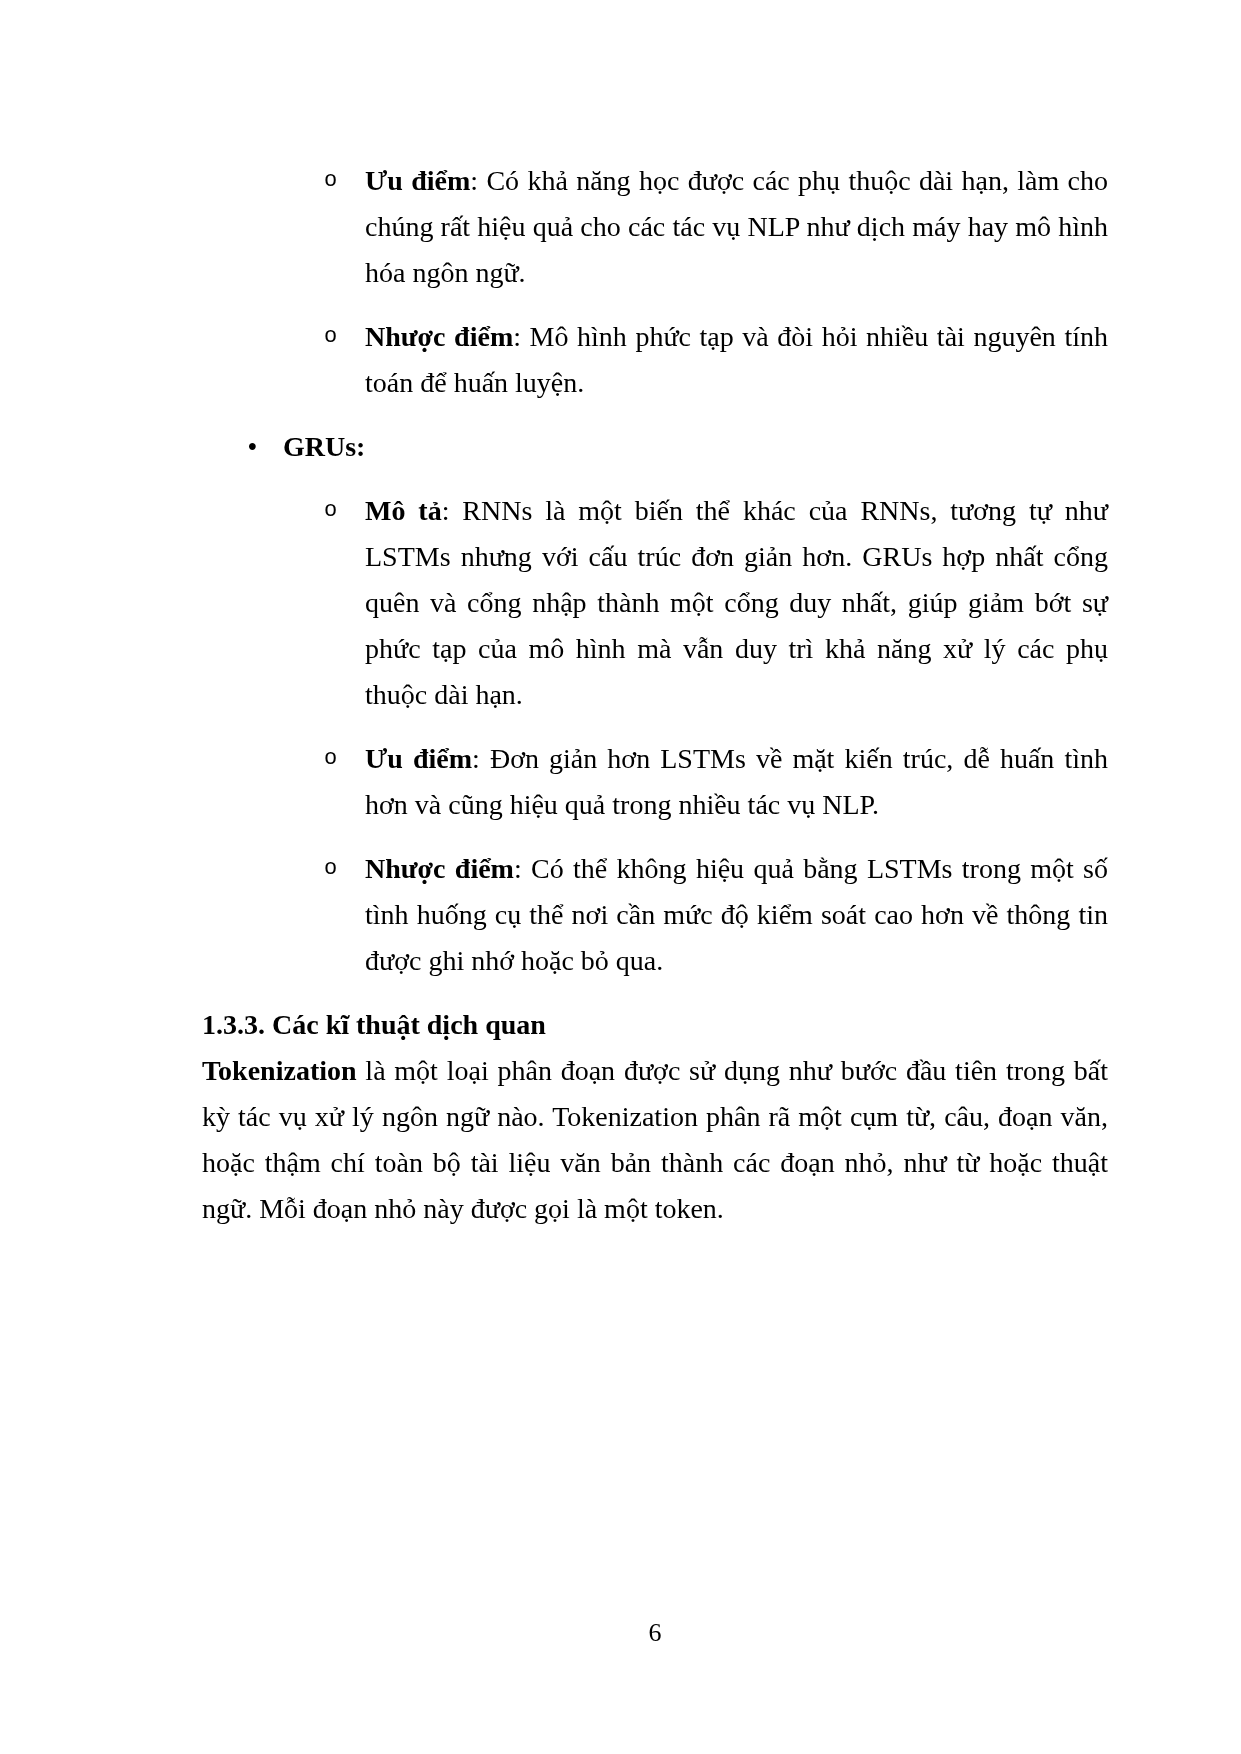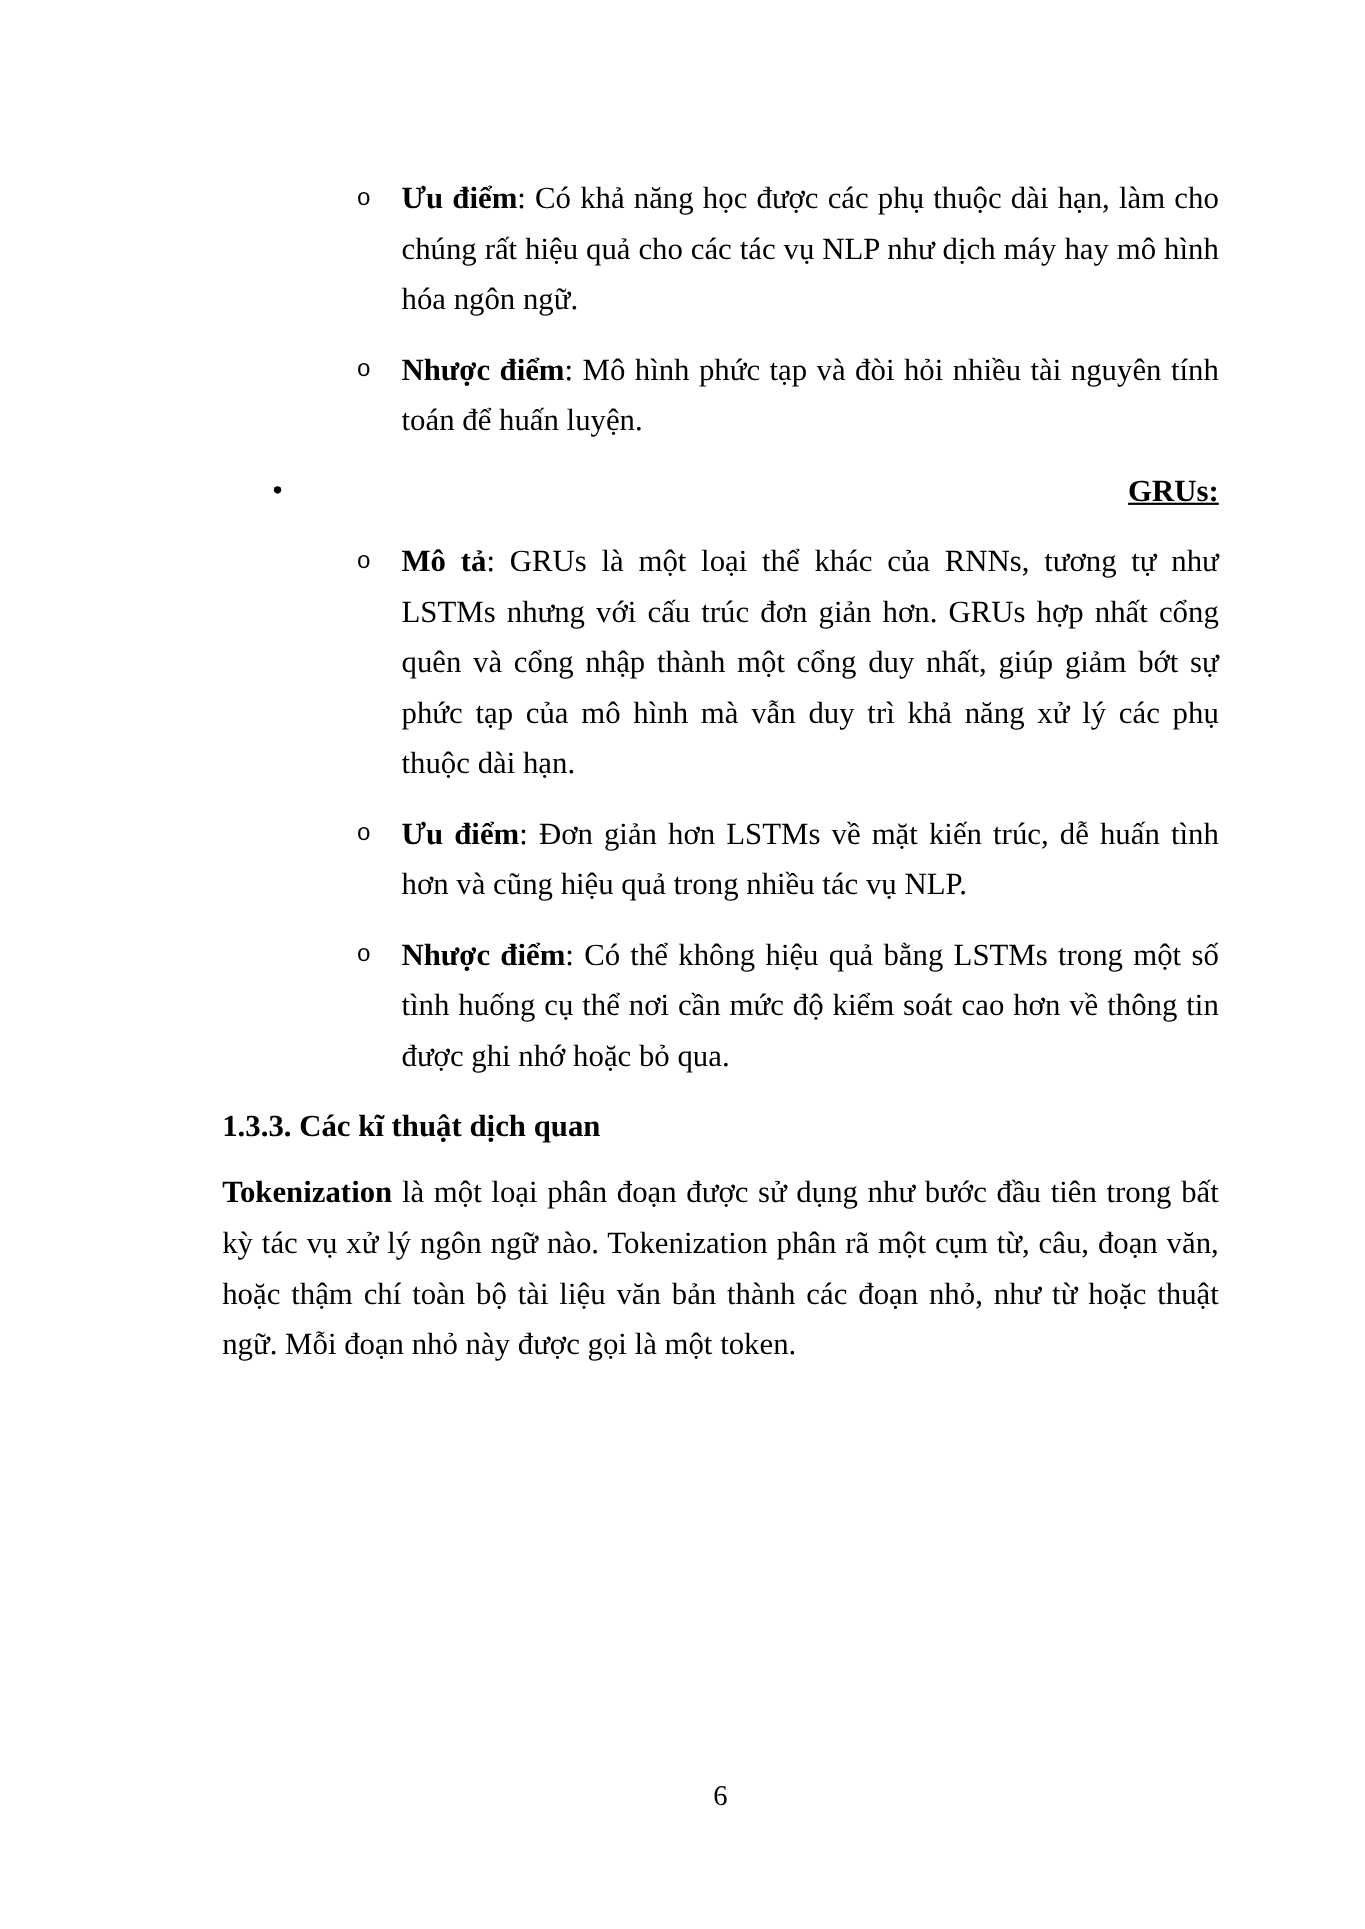--- a/index.html
+++ b/index.html
@@ -28,29 +28,28 @@
     margin-left:122px; width:41px;
     font-size:22px;
     font-family:"Liberation Mono","DejaVu Sans Mono",monospace;
   }
   .li .body {
     flex:1 1 auto;
     text-align:justify;
     line-height:46px;
   }
   .li1 { font-weight:bold; }
-  .li1 .body { text-align:right;text-decoration:underline; }
+  .li1 .body { text-align:left; }
   .lbl { font-weight:bold; }
   .heading {
     margin-top:10px;
     font-weight:bold;
     line-height:46px;
   }
   .para {
-    margin-top:14px;
     text-align:justify;
     line-height:46px;
   }
   .para .lead { font-weight:bold; }
   .page-number {
     position:absolute;
     left:202px; width:906px;
     top:1618px;
     text-align:center;
     font-size:26px;
@@ -73,21 +72,21 @@
       <span class="body"><span class="lbl">Nhược điểm</span><span>: Mô hình phức tạp và đòi hỏi nhiều tài nguyên tính toán để huấn luyện.</span></span>
     </div>
 
     <div class="li li1">
       <span class="marker">•</span>
       <span class="body"><span class="lbl">GRUs:</span><span></span></span>
     </div>
 
     <div class="li li2">
       <span class="marker">o</span>
-      <span class="body"><span class="lbl">Mô tả</span><span>: GRUs là một loại thể khác của RNNs, tương tự như LSTMs nhưng với cấu trúc đơn giản hơn. GRUs hợp nhất cổng quên và cổng nhập thành một cổng duy nhất, giúp giảm bớt sự phức tạp của mô hình mà vẫn duy trì khả năng xử lý các phụ thuộc dài hạn.</span></span>
+      <span class="body"><span class="lbl">Mô tả</span><span>: RNNs là một biến thể khác của RNNs, tương tự như LSTMs nhưng với cấu trúc đơn giản hơn. GRUs hợp nhất cổng quên và cổng nhập thành một cổng duy nhất, giúp giảm bớt sự phức tạp của mô hình mà vẫn duy trì khả năng xử lý các phụ thuộc dài hạn.</span></span>
     </div>
 
     <div class="li li2">
       <span class="marker">o</span>
       <span class="body"><span class="lbl">Ưu điểm</span><span>: Đơn giản hơn LSTMs về mặt kiến trúc, dễ huấn tình hơn và cũng hiệu quả trong nhiều tác vụ NLP.</span></span>
     </div>
 
     <div class="li li2">
       <span class="marker">o</span>
       <span class="body"><span class="lbl">Nhược điểm</span><span>: Có thể không hiệu quả bằng LSTMs trong một số tình huống cụ thể nơi cần mức độ kiểm soát cao hơn về thông tin được ghi nhớ hoặc bỏ qua.</span></span>

